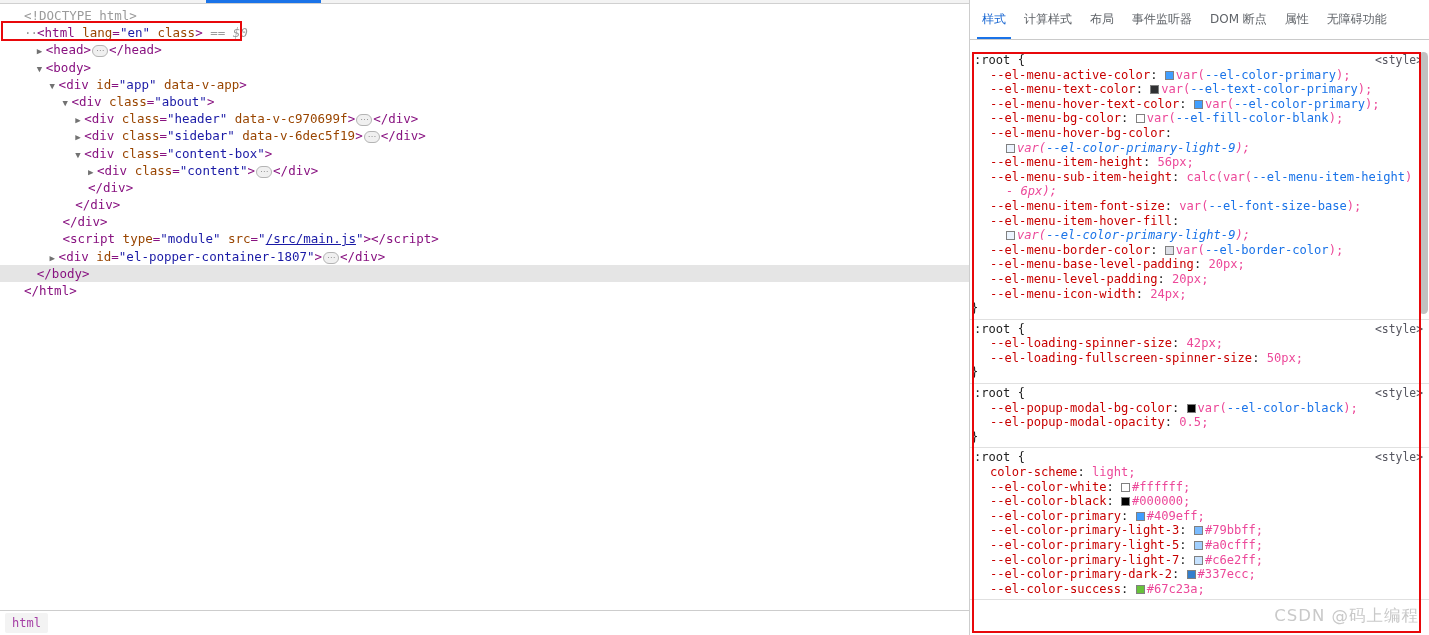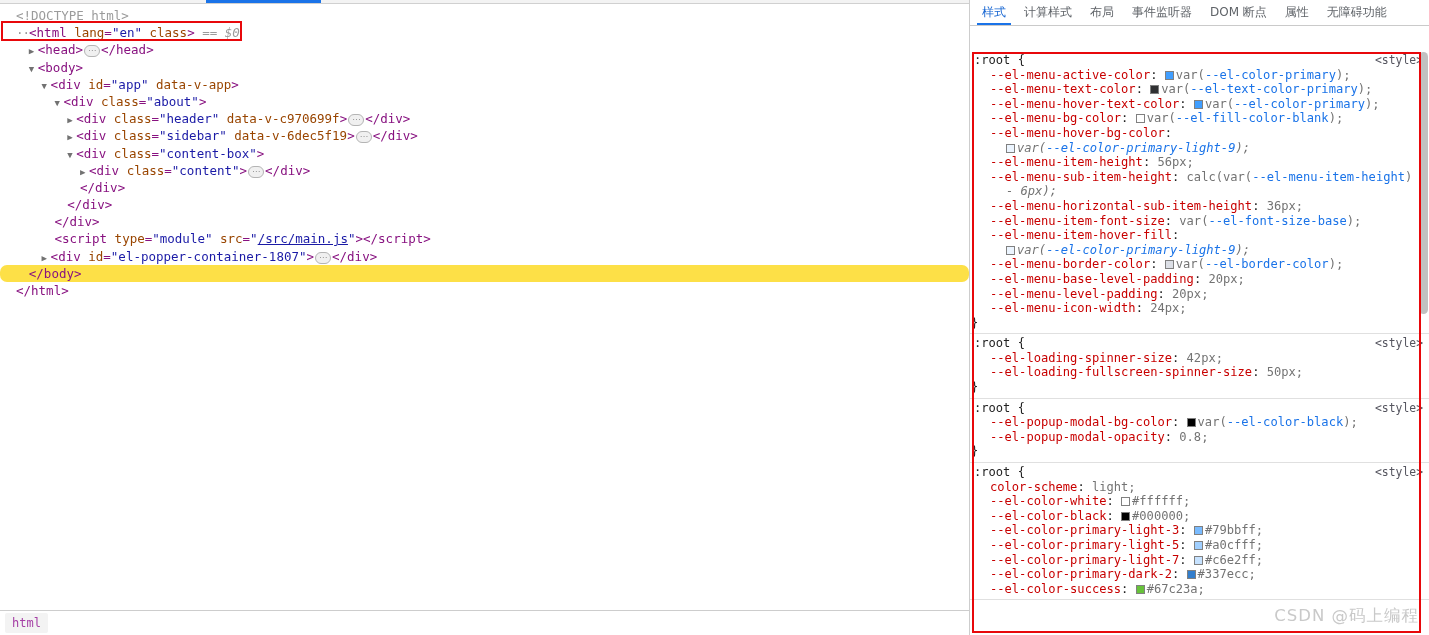--- a/index.html
+++ b/index.html
@@ -35,22 +35,22 @@
     width: 115px; height: 3px; background: #1a73e8;
   }
   #dom-tree {
     padding: 3px 0 0 0;
     font-family: "DejaVu Sans Mono", "Liberation Mono", monospace;
     font-size: 12.5px;
     line-height: 17.2px;
     color: #5c2699;
     white-space: pre;
   }
-  .dom-row { position: relative; height: 17.2px; padding-left: 4px; }
-  .dom-row.hl { background: #fde047; border-radius: 7px; }
+  .dom-row { position: relative; height: 17.2px; padding-left: 12px; }
+  .dom-row.hl { background: #e5e5e5; }
   .redbox {
     position: absolute; left: 1px; top: 21px;
     width: 241px; height: 20px;
     border: 2px solid #e8080b;
     box-sizing: border-box;
     pointer-events: none;
     z-index: 5;
   }
   .tri { color: #727272; font-size: 9px; display:inline-block; width: 9px; }
   .tri.closed::before { content: "\25B6"; }
@@ -95,21 +95,21 @@
   
   #styles-pane {
     width: 459px; height: 635px;
     background: #ffffff;
     position: relative;
     box-sizing: border-box;
     overflow: hidden;
     font-family: "Liberation Sans", sans-serif;
   }
   #styles-tabs {
-    height: 26px; width: 459px;
+    height: 40px; width: 459px;
     border-bottom: 1px solid #cacaca;
     display: flex; align-items: stretch;
     background: #ffffff;
     box-sizing: border-box;
     padding-left: 3px;
   }
   .stab {
     display: flex; align-items: center;
     padding: 0 9px;
     font-size: 12px; color: #5f6368;
@@ -174,21 +174,21 @@
   }
   .rule-head {
     display: flex; justify-content: space-between;
     padding: 0 6px 0 4px;
   }
   .selector { color: #222222; }
   .origin { color: #55555f; font-size: 11.4px; }
   .decl { padding-left: 20px; color: #222; white-space: pre-wrap; }
   .decl-cont { padding-left: 36px; white-space: pre-wrap; font-style: italic; }
   .prop { color: #c80000; }
-  .valnum { color: #737373; }
+  .valnum { color: #ec4899; }
   .varref { color: #1a73e8; }
   .brace { color: #222222; padding-left: 1px; }
   .swatch {
     display: inline-block;
     width: 9px; height: 9px;
     border: 1px solid #808080;
     vertical-align: -1px;
     margin-right: 2px;
     box-sizing: border-box;
   }
@@ -270,21 +270,20 @@
           </div>
           <div class="decl"><span class="prop">--el-menu-active-color</span><span>: </span><span class="swatch" style="background: rgb(64, 158, 255);"></span><span class="valnum">var(</span><span class="varref">--el-color-primary</span><span class="valnum">);</span></div>
           <div class="decl"><span class="prop">--el-menu-text-color</span><span>: </span><span class="swatch" style="background: rgb(48, 49, 51);"></span><span class="valnum">var(</span><span class="varref">--el-text-color-primary</span><span class="valnum">);</span></div>
           <div class="decl"><span class="prop">--el-menu-hover-text-color</span><span>: </span><span class="swatch" style="background: rgb(64, 158, 255);"></span><span class="valnum">var(</span><span class="varref">--el-color-primary</span><span class="valnum">);</span></div>
           <div class="decl"><span class="prop">--el-menu-bg-color</span><span>: </span><span class="swatch" style="background: rgb(255, 255, 255);"></span><span class="valnum">var(</span><span class="varref">--el-fill-color-blank</span><span class="valnum">);</span></div>
           <div class="decl"><span class="prop">--el-menu-hover-bg-color</span><span>: </span></div>
           <div class="decl-cont"><span class="swatch" style="background: rgb(236, 245, 255);"></span><span class="valnum">var(</span><span class="varref">--el-color-primary-light-9</span><span class="valnum">);</span></div>
           <div class="decl"><span class="prop">--el-menu-item-height</span><span>: </span><span class="valnum">56px;</span></div>
           <div class="decl"><span class="prop">--el-menu-sub-item-height</span><span>: </span><span class="valnum">calc(var(</span><span class="varref">--el-menu-item-height</span><span class="valnum">)</span></div>
           <div class="decl-cont"><span class="valnum">- 6px);</span></div>
-          <div class="decl"><span class="prop">--el-menu-horizontal-sub-item-height</span><span>: </span><span class="valnum">36px;</span></div>
           <div class="decl"><span class="prop">--el-menu-item-font-size</span><span>: </span><span class="valnum">var(</span><span class="varref">--el-font-size-base</span><span class="valnum">);</span></div>
           <div class="decl"><span class="prop">--el-menu-item-hover-fill</span><span>: </span></div>
           <div class="decl-cont"><span class="swatch" style="background: rgb(236, 245, 255);"></span><span class="valnum">var(</span><span class="varref">--el-color-primary-light-9</span><span class="valnum">);</span></div>
           <div class="decl"><span class="prop">--el-menu-border-color</span><span>: </span><span class="swatch" style="background: rgb(220, 223, 230);"></span><span class="valnum">var(</span><span class="varref">--el-border-color</span><span class="valnum">);</span></div>
           <div class="decl"><span class="prop">--el-menu-base-level-padding</span><span>: </span><span class="valnum">20px;</span></div>
           <div class="decl"><span class="prop">--el-menu-level-padding</span><span>: </span><span class="valnum">20px;</span></div>
           <div class="decl"><span class="prop">--el-menu-icon-width</span><span>: </span><span class="valnum">24px;</span></div>
           <div class="brace">}</div>
         </div>
         <div class="rule-block">
@@ -295,31 +294,32 @@
           <div class="decl"><span class="prop">--el-loading-spinner-size</span><span>: </span><span class="valnum">42px;</span></div>
           <div class="decl"><span class="prop">--el-loading-fullscreen-spinner-size</span><span>: </span><span class="valnum">50px;</span></div>
           <div class="brace">}</div>
         </div>
         <div class="rule-block">
           <div class="rule-head">
             <span class="selector">:root {</span>
             <span class="origin">&lt;style&gt;</span>
           </div>
           <div class="decl"><span class="prop">--el-popup-modal-bg-color</span><span>: </span><span class="swatch" style="background: rgb(0, 0, 0);"></span><span class="valnum">var(</span><span class="varref">--el-color-black</span><span class="valnum">);</span></div>
-          <div class="decl"><span class="prop">--el-popup-modal-opacity</span><span>: </span><span class="valnum">0.8;</span></div>
+          <div class="decl"><span class="prop">--el-popup-modal-opacity</span><span>: </span><span class="valnum">0.5;</span></div>
           <div class="brace">}</div>
         </div>
         <div class="rule-block">
           <div class="rule-head">
             <span class="selector">:root {</span>
             <span class="origin">&lt;style&gt;</span>
           </div>
           <div class="decl"><span class="prop">color-scheme</span><span>: </span><span class="valnum">light;</span></div>
           <div class="decl"><span class="prop">--el-color-white</span><span>: </span><span class="swatch" style="background: rgb(255, 255, 255);"></span><span class="valnum">#ffffff;</span></div>
           <div class="decl"><span class="prop">--el-color-black</span><span>: </span><span class="swatch" style="background: rgb(0, 0, 0);"></span><span class="valnum">#000000;</span></div>
+          <div class="decl"><span class="prop">--el-color-primary</span><span>: </span><span class="swatch" style="background: rgb(64, 158, 255);"></span><span class="valnum">#409eff;</span></div>
           <div class="decl"><span class="prop">--el-color-primary-light-3</span><span>: </span><span class="swatch" style="background: rgb(121, 187, 255);"></span><span class="valnum">#79bbff;</span></div>
           <div class="decl"><span class="prop">--el-color-primary-light-5</span><span>: </span><span class="swatch" style="background: rgb(160, 207, 255);"></span><span class="valnum">#a0cfff;</span></div>
           <div class="decl"><span class="prop">--el-color-primary-light-7</span><span>: </span><span class="swatch" style="background: rgb(198, 226, 255);"></span><span class="valnum">#c6e2ff;</span></div>
           <div class="decl"><span class="prop">--el-color-primary-dark-2</span><span>: </span><span class="swatch" style="background: rgb(51, 126, 204);"></span><span class="valnum">#337ecc;</span></div>
           <div class="decl"><span class="prop">--el-color-success</span><span>: </span><span class="swatch" style="background: rgb(103, 194, 58);"></span><span class="valnum">#67c23a;</span></div>
         </div>
       </div>
     <div id="rules-redbox"></div>
 
     <div id="rules-sb">

